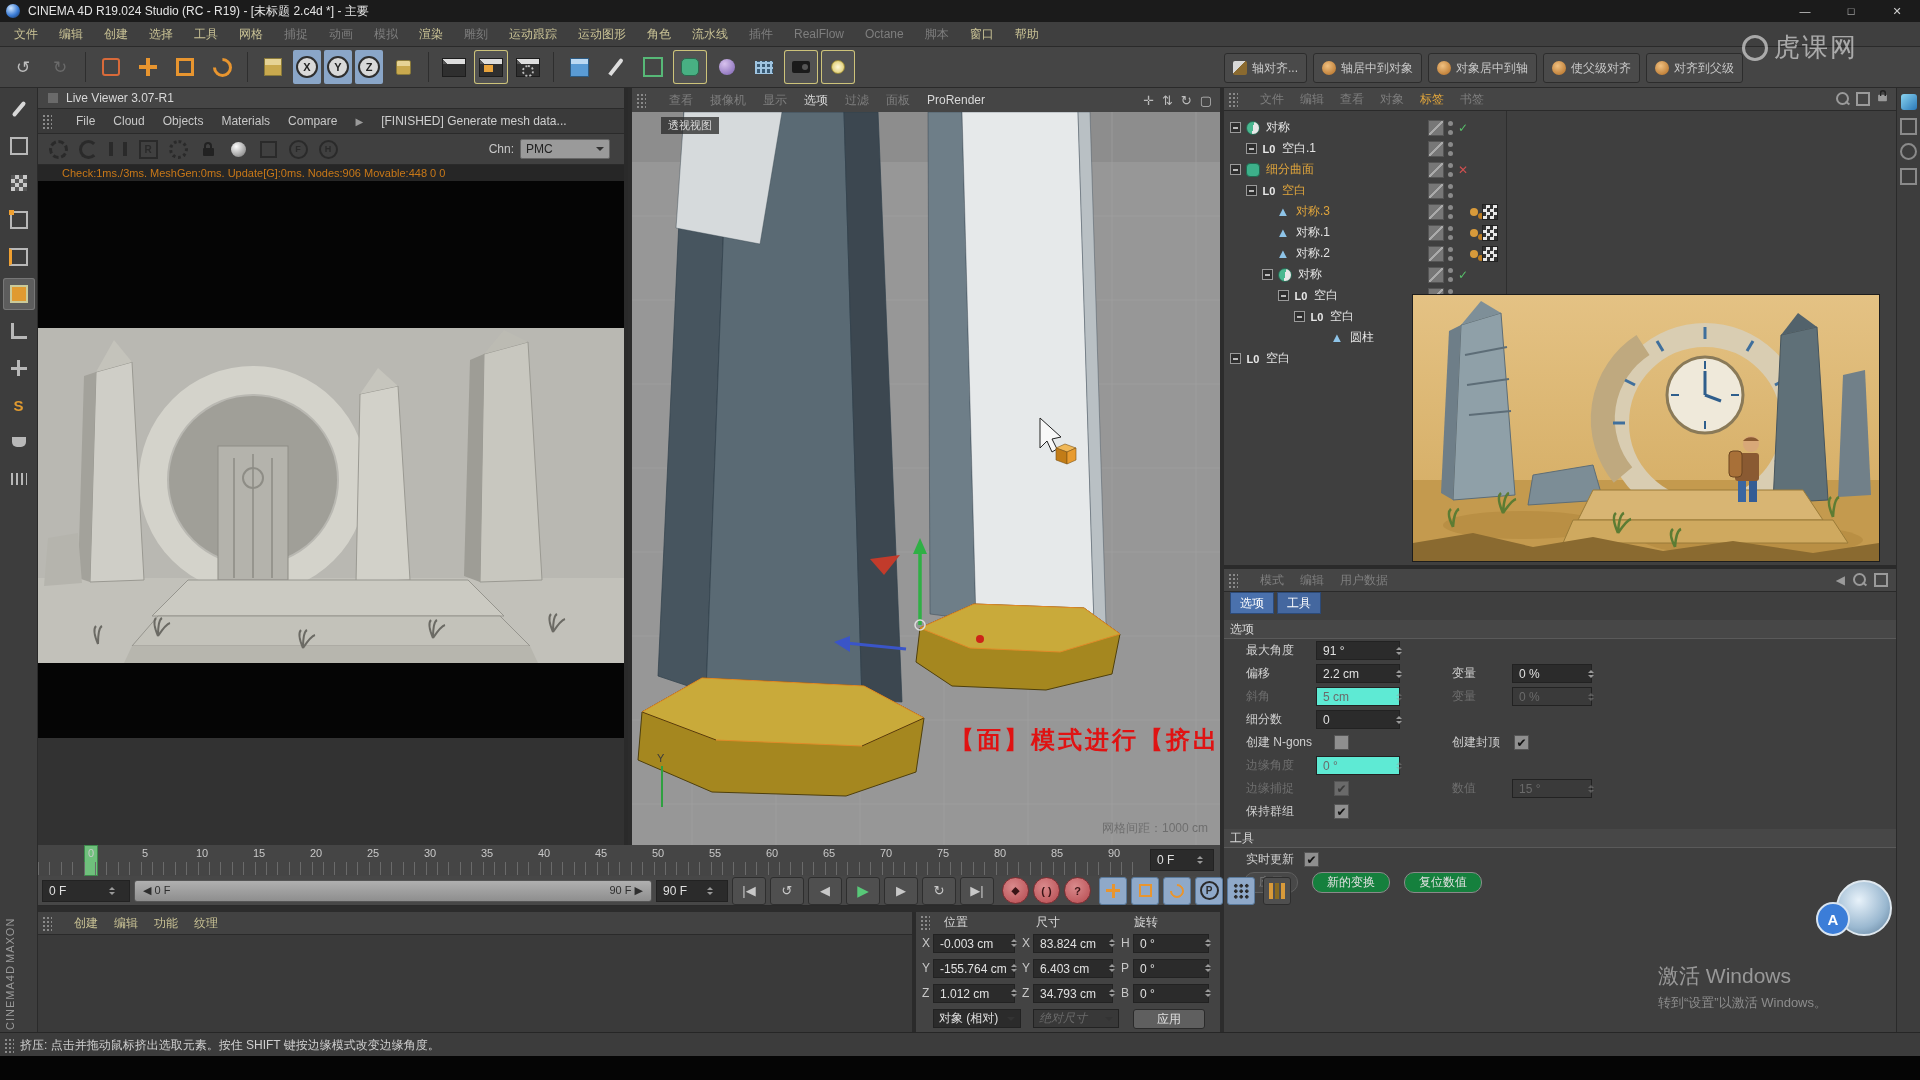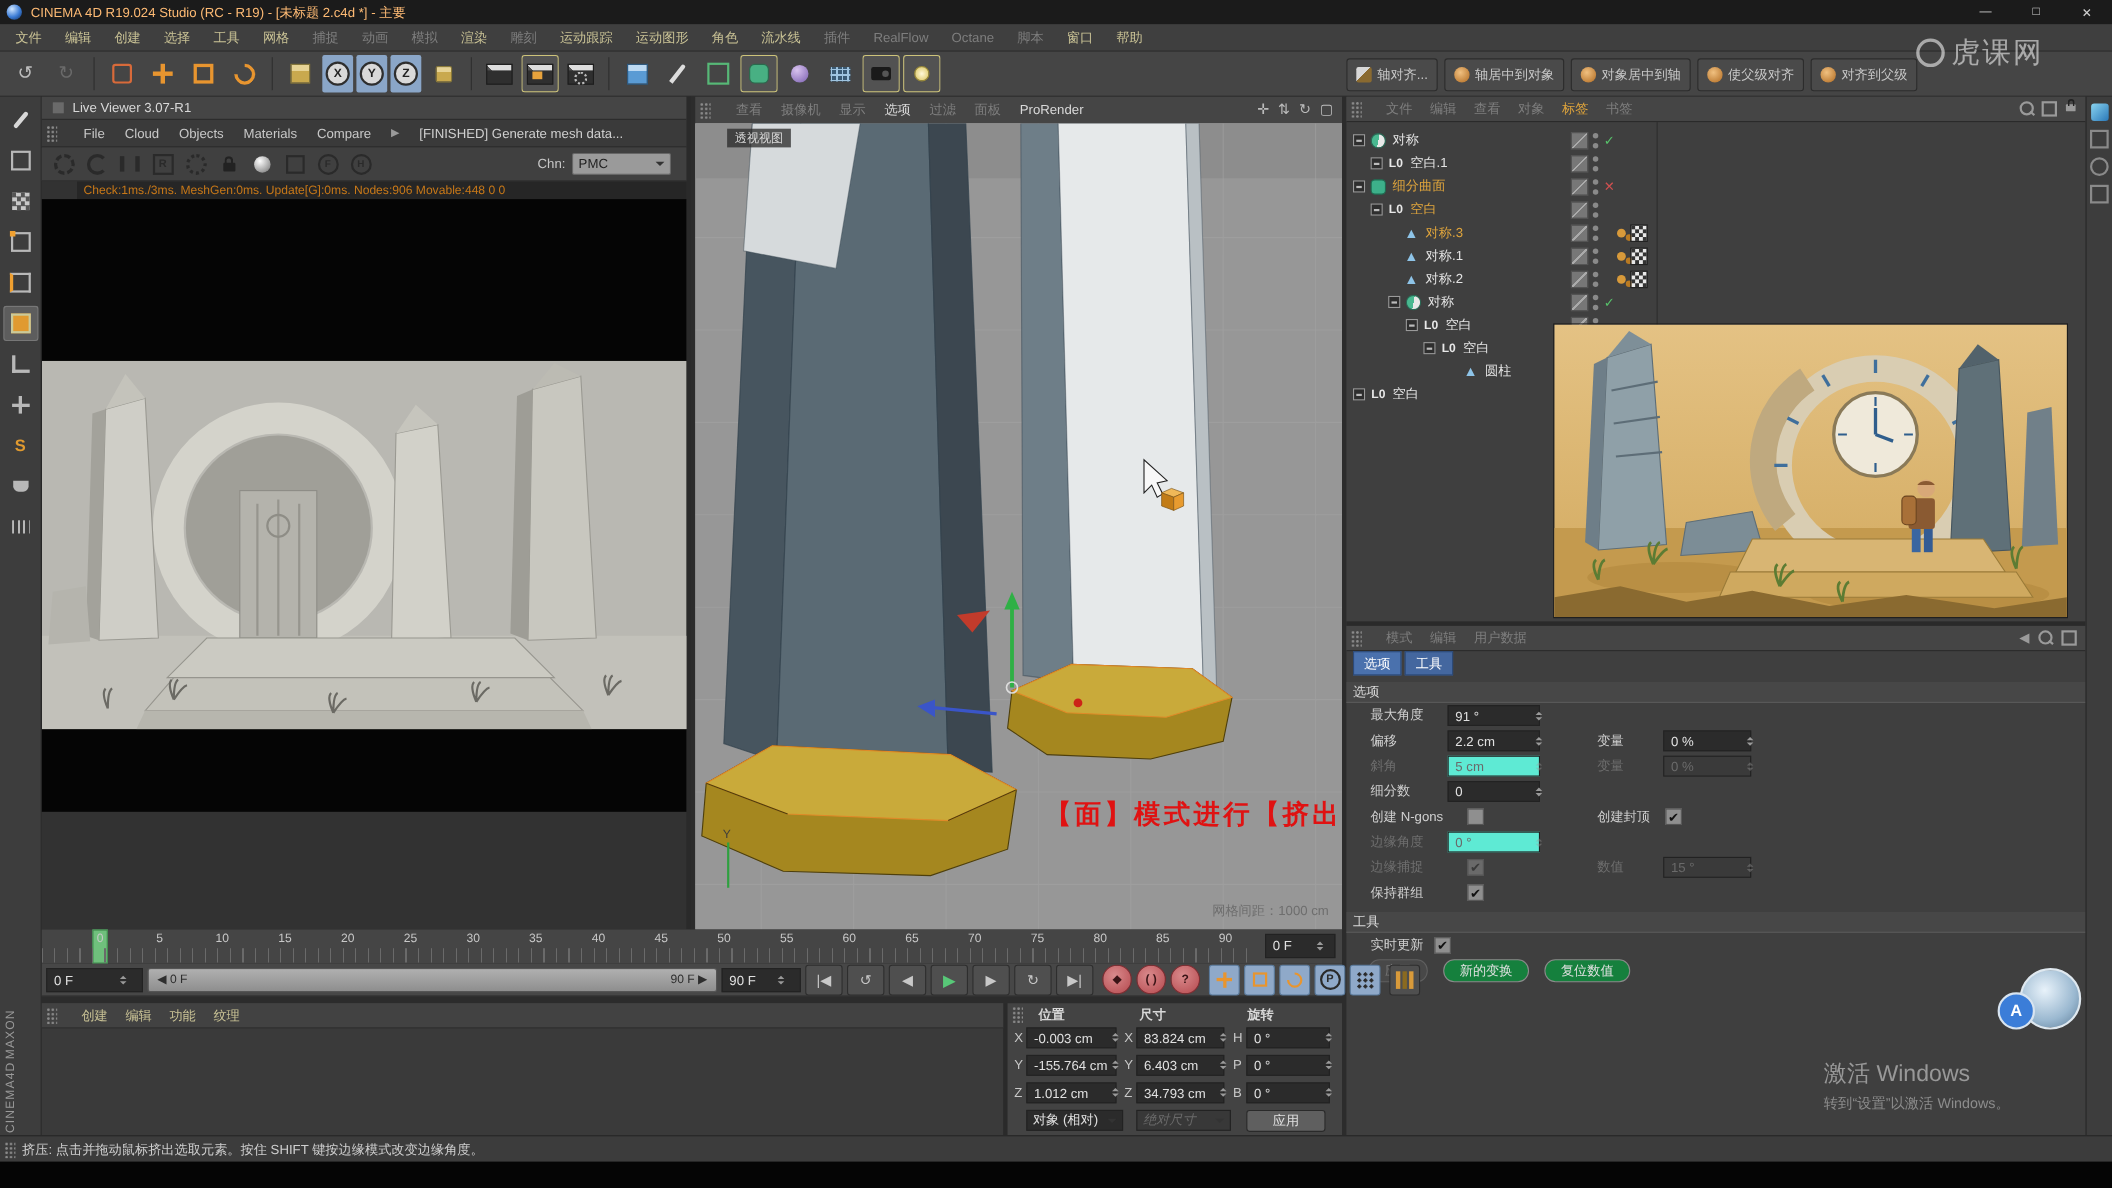--- a/index.html
+++ b/index.html
@@ -5,21 +5,21 @@
   html,body{margin:0;padding:0;background:#000;}
   #root{position:relative;width:1920px;height:1080px;background:#2c2c2c;overflow:hidden;
         font-family:"Liberation Sans","DejaVu Sans",sans-serif;font-size:12px;color:#cfcfcf;cursor:default;}
   .abs{position:absolute;}
   .grip{width:10px;height:15px;flex:none;margin:0 6px 0 4px;
         background-image:radial-gradient(#8a8a8a 1px,transparent 1.3px);background-size:4px 4px;}
   
   .titlebar{left:0;top:0;width:1920px;height:22px;background:#1b1b1b;display:flex;align-items:center;}
   .appicon{width:14px;height:14px;border-radius:50%;margin:0 8px 0 6px;
            background:radial-gradient(circle at 35% 30%,#cfe6ff,#3a7bd5 55%,#122a52);}
-  .title-text{color:#fdba74;font-size:12px;}
+  .title-text{color:#e5e5e5;font-size:12px;}
   .wbtns{margin-left:auto;display:flex;}
   .wbtn{width:46px;height:22px;display:flex;align-items:center;justify-content:center;color:#cfcfcf;font-size:11px;}
   
   .menubar{left:0;top:22px;width:1920px;height:25px;background:#3f3f3f;border-bottom:1px solid #2a2a2a;
            display:flex;align-items:center;gap:21px;padding-left:14px;box-sizing:border-box;}
   .mi{color:#c9c295;white-space:nowrap;}
   .mi.dim{color:#7e7e7e;}
   .mi.white{color:#d8d8d8;}
   
   .toolbar{left:0;top:47px;width:1920px;height:41px;background:#454545;border-bottom:1px solid #2a2a2a;
@@ -88,21 +88,21 @@
   .rbox{width:15px;height:15px;border:2px solid #2a2a2a;color:#2a2a2a;font-weight:bold;font-size:10px;display:flex;align-items:center;justify-content:center;}
   .locki{width:11px;height:8px;background:#222;border-radius:1px;position:relative;margin-top:5px;}
   .locki:before{content:"";position:absolute;left:1.5px;top:-6px;width:8px;height:8px;border:2px solid #222;border-bottom:none;border-radius:5px 5px 0 0;box-sizing:border-box;}
   .balli{width:15px;height:15px;border-radius:50%;background:radial-gradient(circle at 35% 30%,#fdfdfd,#9a9a9a 70%,#555);}
   .framei{width:13px;height:13px;border:2px solid #2a2a2a;}
   .pini{width:15px;height:15px;border:2px solid #2a2a2a;border-radius:50%;color:#2a2a2a;font-size:9px;font-weight:bold;display:flex;align-items:center;justify-content:center;}
   .chn{margin-left:auto;display:flex;align-items:center;gap:6px;padding-right:14px;color:#c8c8c8;}
   .chn .dd{width:78px;height:18px;background:#9a9a9a;color:#222;border:1px solid #666;border-radius:2px;
            display:flex;align-items:center;justify-content:space-between;padding:0 5px;}
   .caret{width:0;height:0;border:4px solid transparent;border-top-color:#333;margin-top:4px;}
-  .lv-log{height:16px;background:#262626;color:#c87818;font-size:11px;padding-left:6px;display:flex;align-items:center;white-space:nowrap;overflow:hidden;margin-left:32px;}
+  .lv-log{height:16px;background:#262626;color:#c87818;font-size:11px;padding-left:24px;display:flex;align-items:center;white-space:nowrap;overflow:hidden;}
   .lv-view{position:relative;height:557px;background:#050505;overflow:hidden;}
   
   .vp-menu{left:632px;top:88px;width:588px;height:24px;background:#454545;display:flex;align-items:center;gap:17px;border-bottom:1px solid #2a2a2a;}
   .vp-icons{margin-left:auto;display:flex;gap:8px;padding-right:8px;color:#bbb;font-size:13px;}
   .vp{left:632px;top:112px;width:588px;height:733px;background:#979797;overflow:hidden;}
   .vp-label{position:absolute;left:5px;top:5px;background:rgba(40,40,40,.75);color:#d8d8d8;padding:1px 7px;font-size:11px;margin-left:24px;}
   .vp-red{position:absolute;left:318px;top:612px;color:#e01212;font-size:24px;font-weight:bold;letter-spacing:3px;white-space:nowrap;}
   .vp-grid-label{position:absolute;left:470px;top:708px;color:#6e6e6e;font-size:12px;}
   .vp-axis{position:absolute;left:22px;top:640px;width:40px;height:60px;}
   
@@ -199,21 +199,21 @@
   .bbtn .pp{color:#2a2a2a;font-weight:bold;border:2px solid #2a2a2a;border-radius:50%;width:15px;height:15px;display:flex;align-items:center;justify-content:center;font-size:10px;}
   .dotgrid{width:16px;height:16px;background-image:radial-gradient(#2a2a2a 1.6px,transparent 1.8px);background-size:5.5px 5.5px;}
   .keybar{width:26px;height:26px;background:#4f4f4f;border:1px solid #2e2e2e;border-radius:3px;display:flex;align-items:center;justify-content:center;gap:2px;flex:none;}
   .keybar i{width:4px;height:16px;background:#d89a3a;}
   .keybar i:nth-child(2){background:#8a6a20;}
   
   .matman{left:38px;top:912px;width:878px;height:120px;background:#3a3a3a;border-right:4px solid #2a2a2a;box-sizing:border-box;}
   .mat-menu{height:22px;background:#424242;border-bottom:1px solid #2a2a2a;display:flex;align-items:center;gap:16px;}
   .coords{left:916px;top:912px;width:304px;height:120px;background:#434343;}
   .co-head{height:20px;display:flex;align-items:center;color:#d8d8d8;}
-  .co-head span{font-weight:bold;}
+  .co-head span{font-weight:normal;}
   .crow{height:25px;position:relative;}
   .caxis{position:absolute;top:4px;color:#c8c8c8;}
   .cfield{position:absolute;top:2px;height:17px;background:#2b2b2b;border:1px solid #222;color:#e0e0e0;display:flex;align-items:center;padding-left:6px;}
   .cdrop{position:absolute;top:2px;height:17px;background:#2b2b2b;border:1px solid #222;color:#e0e0e0;display:flex;align-items:center;justify-content:space-between;padding:0 5px;}
   .cdrop.dis{color:#6a6a6a;background:#383838;font-style:italic;}
   .cbtn{position:absolute;top:2px;height:18px;background:#5f5f5f;border:1px solid #2a2a2a;border-radius:3px;color:#e0e0e0;display:flex;align-items:center;justify-content:center;}
   
   .redge{left:1896px;top:88px;width:24px;height:944px;background:#3d3d3d;border-left:1px solid #2a2a2a;box-sizing:border-box;}
   .redge .blue{width:16px;height:16px;margin:6px auto;background:linear-gradient(135deg,#8ad4f0,#2a78b8);border-radius:3px;}
   .redge .gi{width:13px;height:13px;margin:8px auto;border:2px solid #8a8a8a;}

